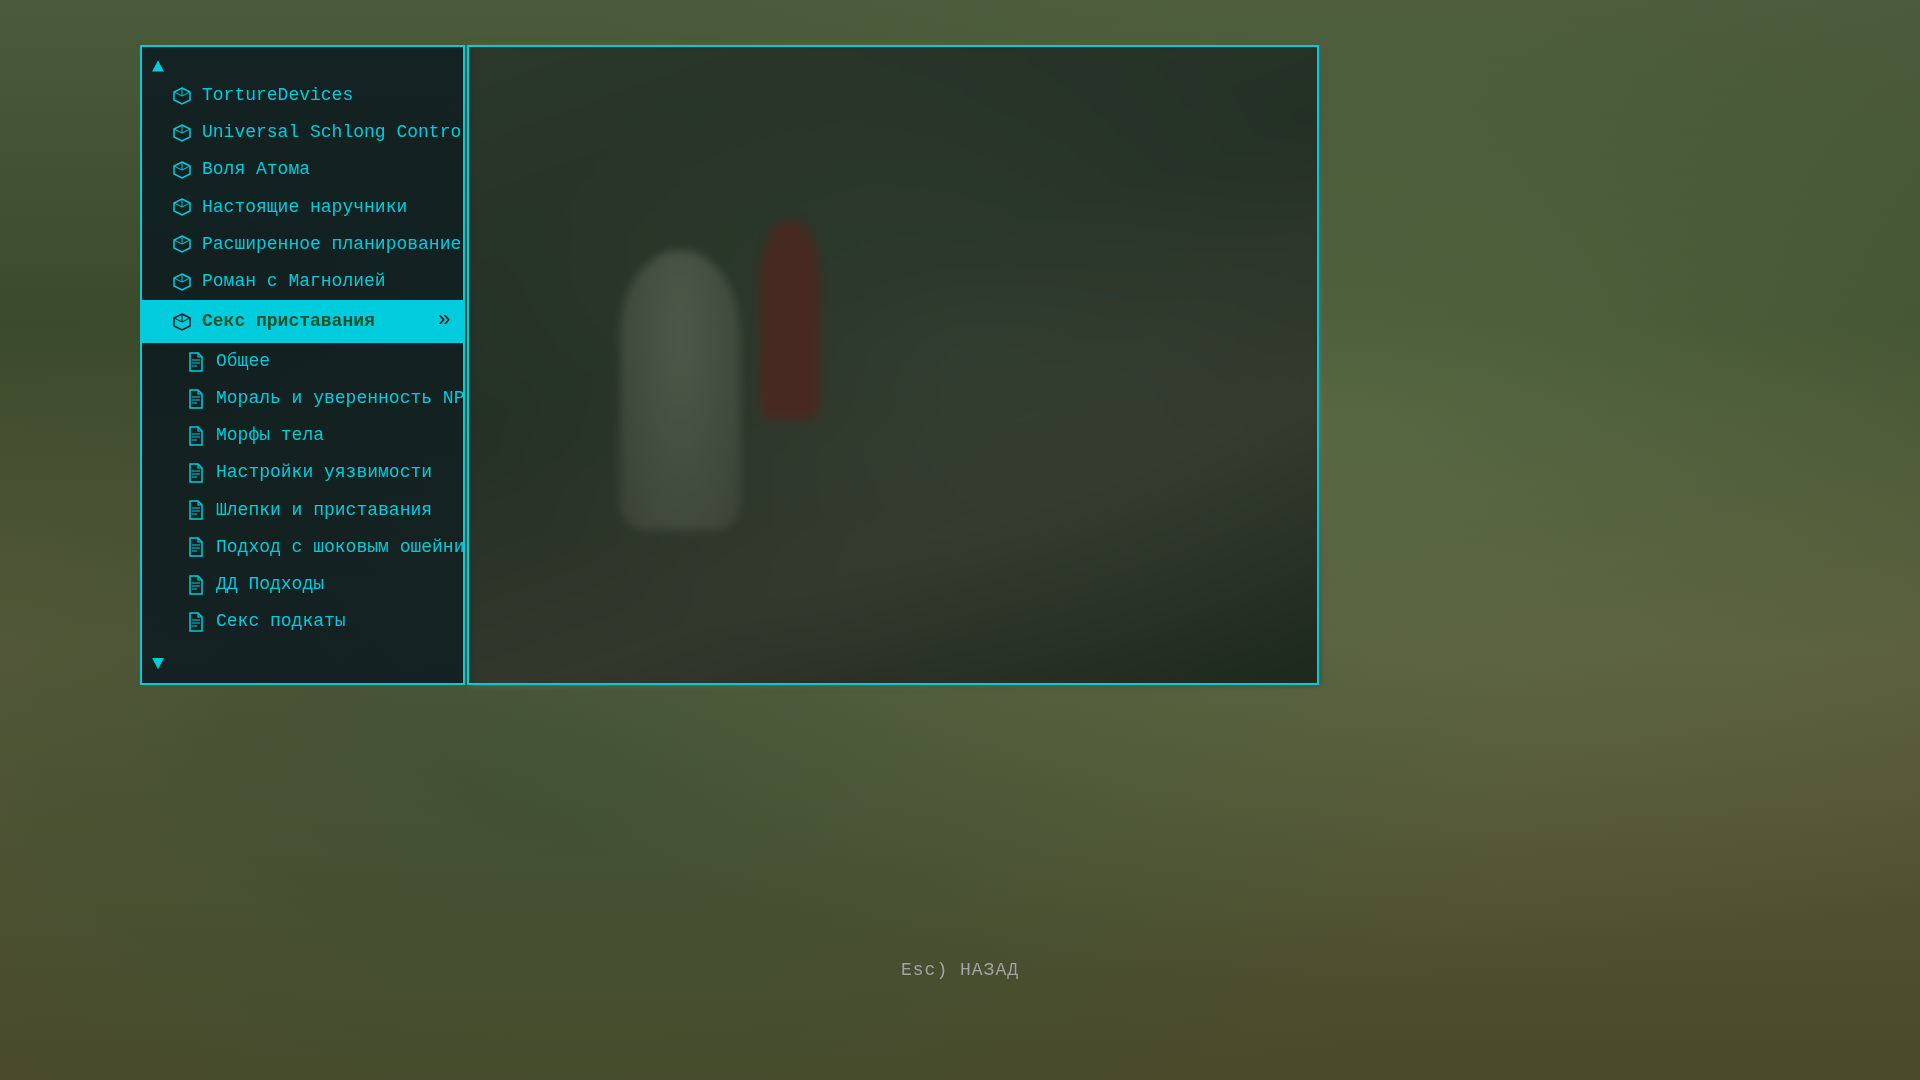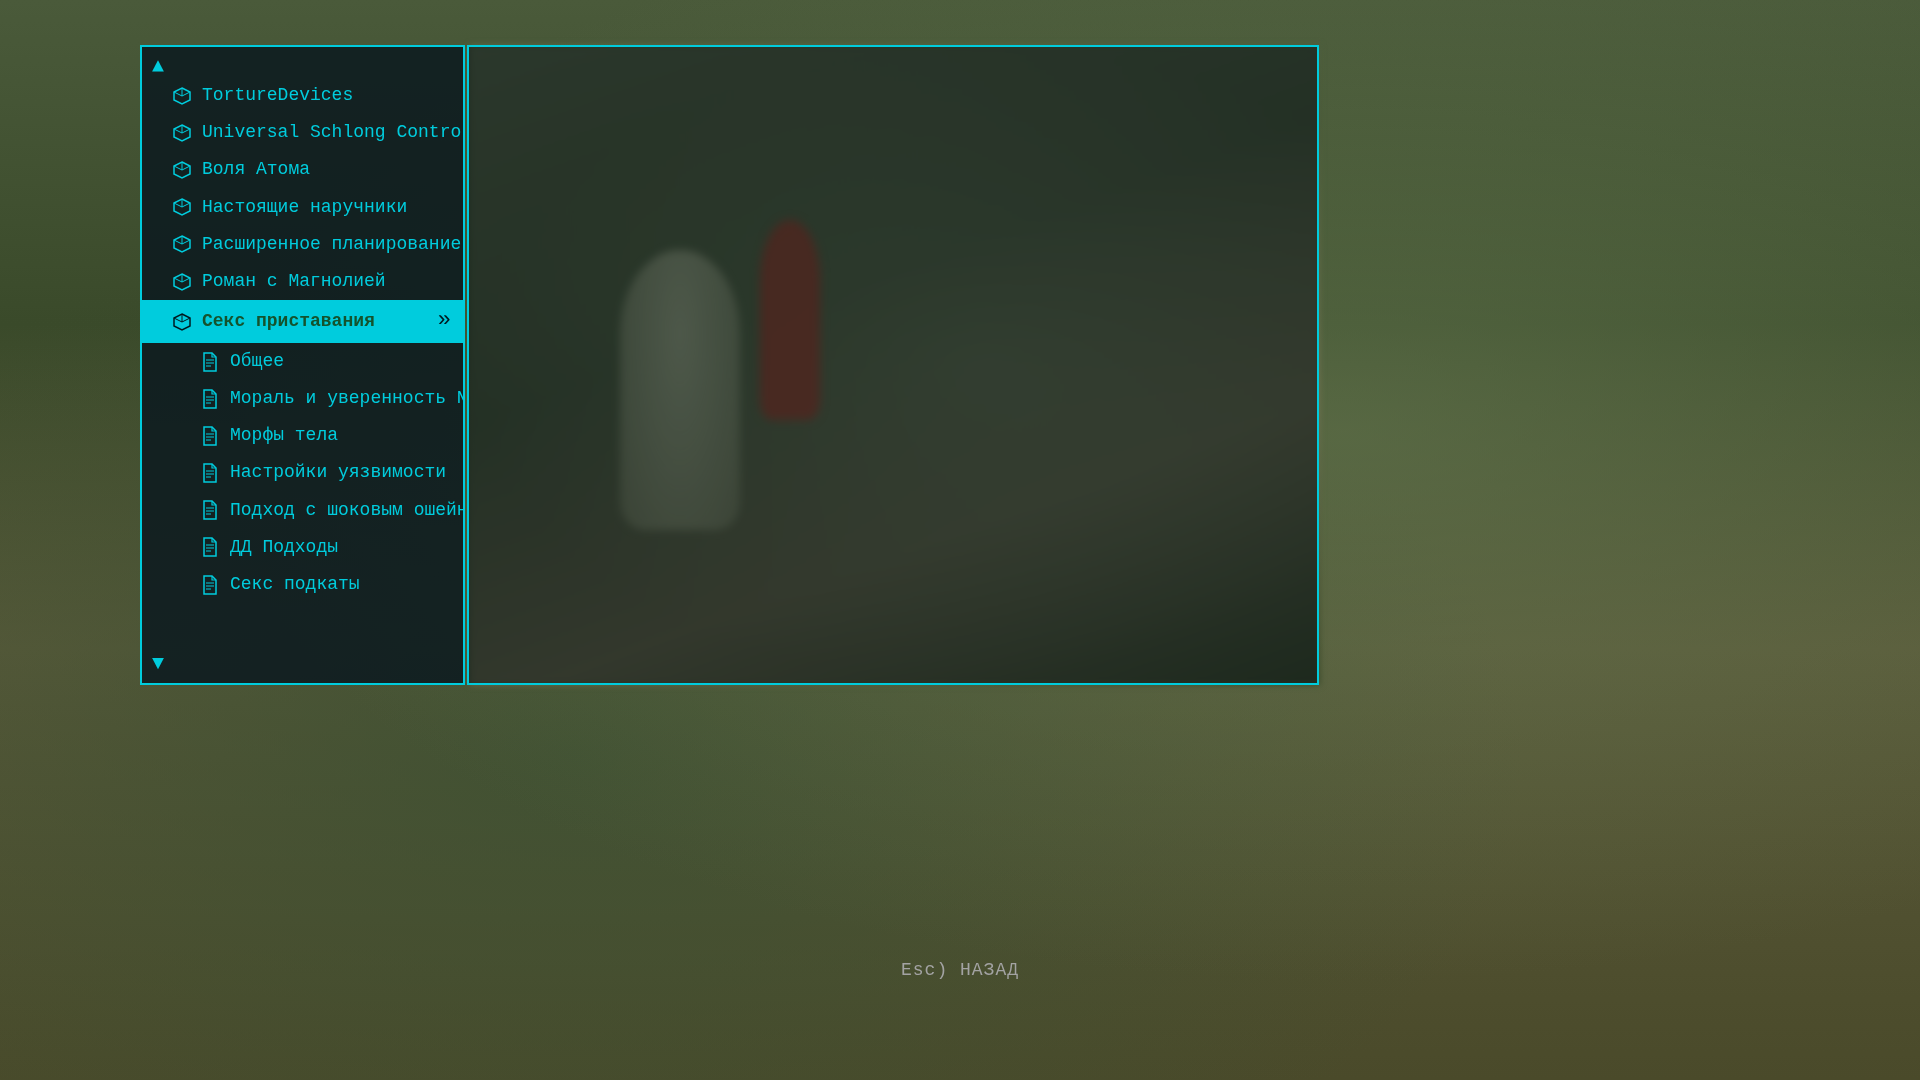--- a/index.html
+++ b/index.html
@@ -162,21 +162,21 @@
 
     
     .active-arrow {
       margin-left: auto;
       color: #001a20;
       font-size: 22px;
     }
 
     
     .sub-item {
-      padding-left: 45px;
+      padding-left: 31px;
       font-family: Liberation Mono, monospace;
     }
 
     .bottom-bar {
       position: absolute;
       bottom: 100px;
       left: 0;
       right: 0;
       text-align: center;
       z-index: 20;
@@ -328,20 +328,30 @@
         <span class="item-label">Настройки уязвимости</span>
       </div>
       <div class="menu-item sub-item">
         <span class="doc-icon"><svg class="doc-svg" viewBox="0 0 16 20" xmlns="http://www.w3.org/2000/svg">
       <path d="M2,1 L10,1 L14,5 L14,19 L2,19 Z" stroke="#00ccdd" stroke-width="1.5" fill="none"></path>
       <polyline points="10,1 10,5 14,5" stroke="#00ccdd" stroke-width="1.2" fill="none"></polyline>
       <line x1="4" y1="8" x2="12" y2="8" stroke="#00ccdd" stroke-width="1"></line>
       <line x1="4" y1="11" x2="12" y2="11" stroke="#00ccdd" stroke-width="1"></line>
       <line x1="4" y1="14" x2="9" y2="14" stroke="#00ccdd" stroke-width="1"></line>
     </svg></span>
+        <span class="item-label">Шлепки и приставания</span>
+      </div>
+      <div class="menu-item sub-item">
+        <span class="doc-icon"><svg class="doc-svg" viewBox="0 0 16 20" xmlns="http://www.w3.org/2000/svg">
+      <path d="M2,1 L10,1 L14,5 L14,19 L2,19 Z" stroke="#00ccdd" stroke-width="1.5" fill="none"></path>
+      <polyline points="10,1 10,5 14,5" stroke="#00ccdd" stroke-width="1.2" fill="none"></polyline>
+      <line x1="4" y1="8" x2="12" y2="8" stroke="#00ccdd" stroke-width="1"></line>
+      <line x1="4" y1="11" x2="12" y2="11" stroke="#00ccdd" stroke-width="1"></line>
+      <line x1="4" y1="14" x2="9" y2="14" stroke="#00ccdd" stroke-width="1"></line>
+    </svg></span>
         <span class="item-label">Подход с шоковым ошейником</span>
       </div>
       <div class="menu-item sub-item">
         <span class="doc-icon"><svg class="doc-svg" viewBox="0 0 16 20" xmlns="http://www.w3.org/2000/svg">
       <path d="M2,1 L10,1 L14,5 L14,19 L2,19 Z" stroke="#00ccdd" stroke-width="1.5" fill="none"></path>
       <polyline points="10,1 10,5 14,5" stroke="#00ccdd" stroke-width="1.2" fill="none"></polyline>
       <line x1="4" y1="8" x2="12" y2="8" stroke="#00ccdd" stroke-width="1"></line>
       <line x1="4" y1="11" x2="12" y2="11" stroke="#00ccdd" stroke-width="1"></line>
       <line x1="4" y1="14" x2="9" y2="14" stroke="#00ccdd" stroke-width="1"></line>
     </svg></span>

